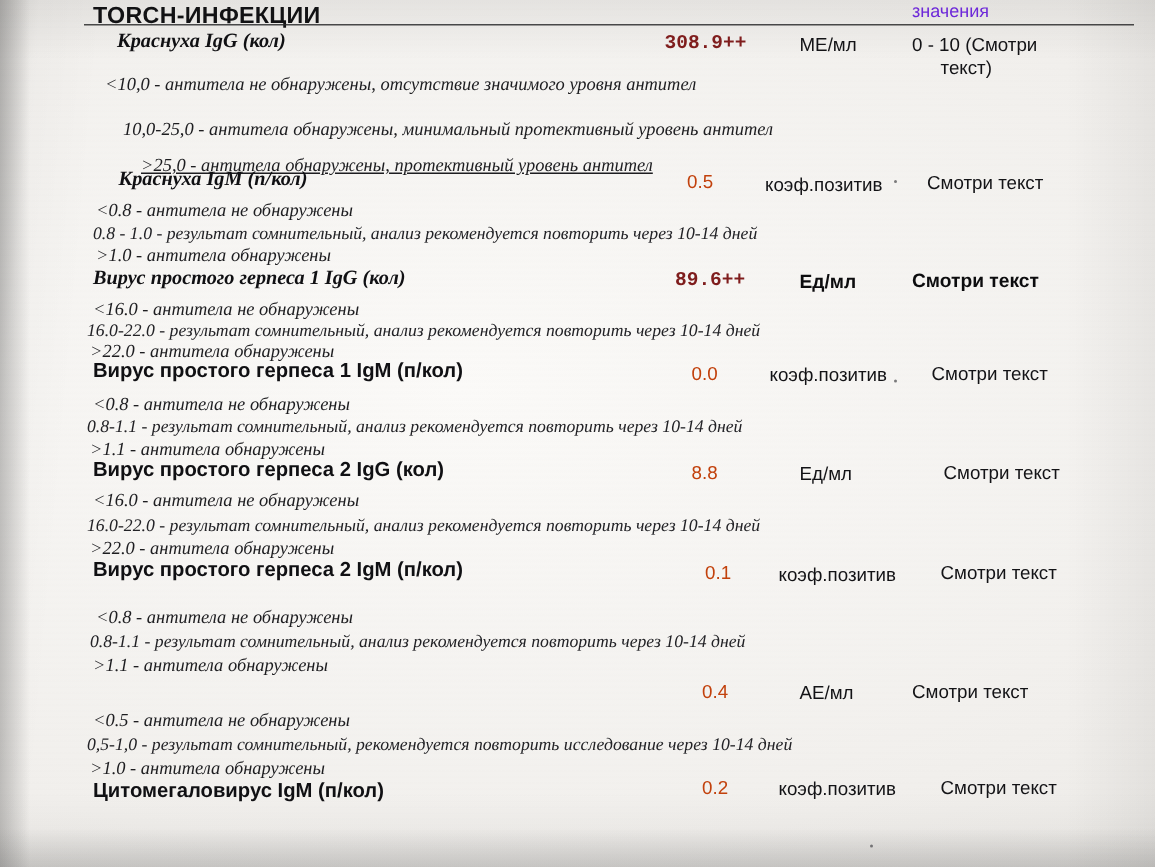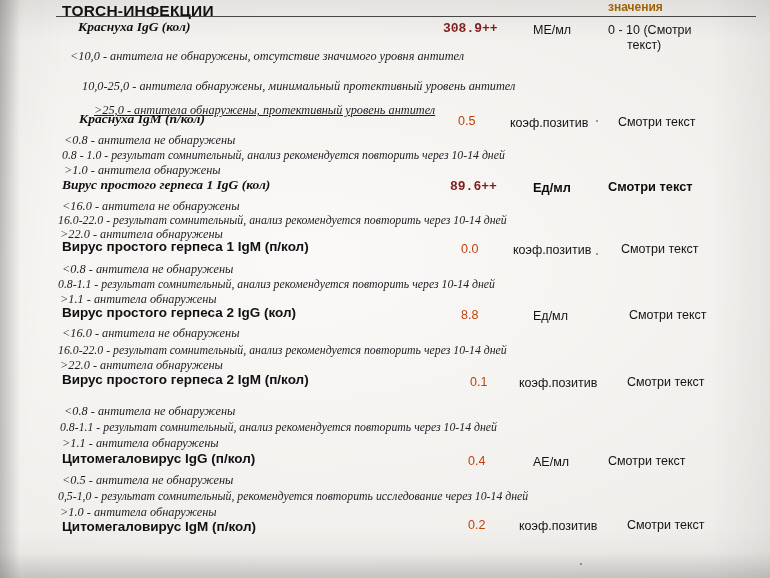--- a/index.html
+++ b/index.html
@@ -54,23 +54,23 @@
     font-family: "Liberation Sans", sans-serif;
     font-weight: bold;
     font-size: 15.5px;
     letter-spacing: .2px;
     color: #121214;
   }
   .hdr-ref {
     position: absolute;
     left: 608px; top: 0px;
     font-family: "Liberation Sans", sans-serif;
-    font-weight: bold;
+    font-weight: normal;
     font-size: 12px;
-    color: #a16207;
+    color: #6d28d9;
   }
   .hdr-rule {
     position: absolute;
     left: 56px; right: 14px; top: 16px;
     height: 1px;
     background: #2a2a2c;
     opacity: .85;
   }
 
   
@@ -208,21 +208,20 @@
 
   <div class="t analyte" style="left:62px; top:373px;">Вирус простого герпеса 2 IgM (п/кол)</div>
   <div class="t val" style="left:470px; top:375px;">0.1</div>
   <div class="t unit" style="left:519px; top:376px;">коэф.позитив</div>
   <div class="t ref" style="left:627px; top:375px;">Смотри текст</div>
 
   <div class="t note" style="left:64px; top:404px;">&lt;0.8        - антитела не обнаружены</div>
   <div class="t note-sm" style="left:60px; top:420px;">0.8-1.1   - результат сомнительный, анализ рекомендуется повторить через 10-14 дней</div>
   <div class="t note" style="left:62px; top:436px;">&gt;1.1      - антитела обнаружены</div>
 
-  <div class="t analyte" style="left:62px; top:452px;">Цитомегаловирус IgG (п/кол)</div>
   <div class="t val" style="left:468px; top:454px;">0.4</div>
   <div class="t unit" style="left:533px; top:455px;">АЕ/мл</div>
   <div class="t ref" style="left:608px; top:454px;">Смотри текст</div>
 
   <div class="t note" style="left:62px; top:473px;">&lt;0.5       - антитела не обнаружены</div>
   <div class="t note-sm" style="left:58px; top:489px;">0,5-1,0   - результат сомнительный, рекомендуется повторить исследование через 10-14 дней</div>
   <div class="t note" style="left:60px; top:505px;">&gt;1.0      - антитела обнаружены</div>
 
   <div class="t analyte" style="left:62px; top:520px;">Цитомегаловирус IgM (п/кол)</div>
   <div class="t val" style="left:468px; top:518px;">0.2</div>

